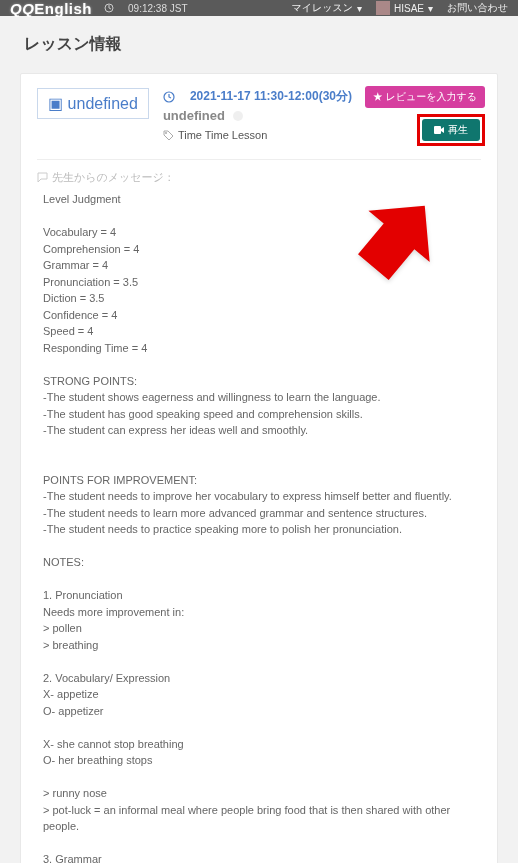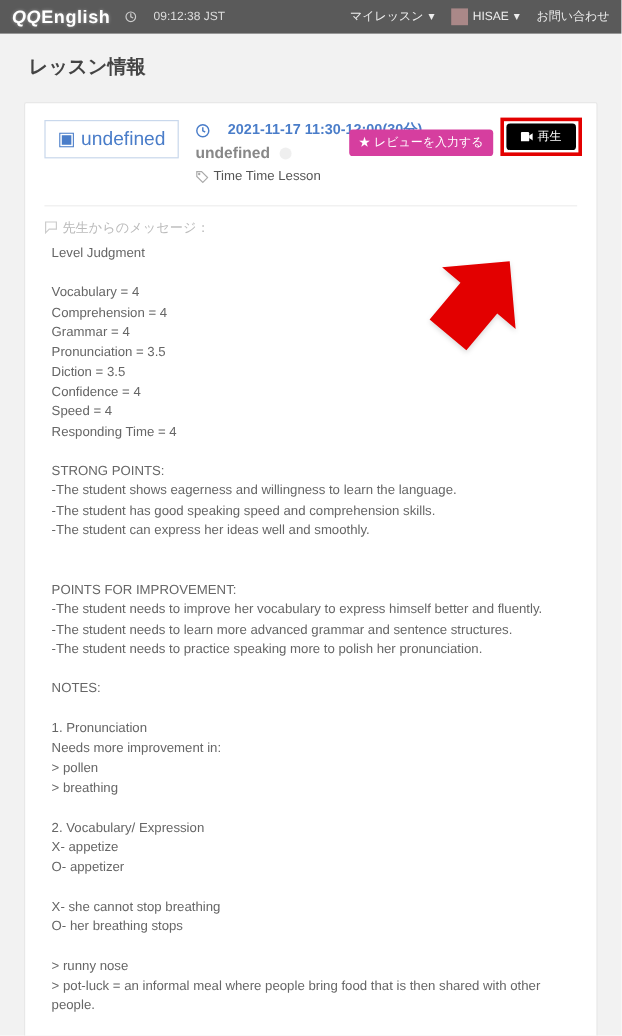--- a/index.html
+++ b/index.html
@@ -1,37 +1,37 @@
 <!DOCTYPE html>
 <html><head>
 <meta charset="utf-8">
 <style>
 *{box-sizing:border-box;margin:0;padding:0}
 body{font-family:Arial,"Hiragino Sans",Meiryo,sans-serif;background:#f2f2f2;width:518px;height:863px;overflow:hidden;font-size:11px;color:#555}
-.header{background:#5a5a5a;color:#fff;height:28px;display:flex;align-items:center;padding:0 10px;font-size:11px}
+.header{background:#5a5a5a;color:#fff;height:16px;display:flex;align-items:center;padding:0 10px;font-size:11px}
 .logo{font-size:15px;font-weight:bold;font-style:italic;letter-spacing:.5px;text-shadow:0 0 3px rgba(255,255,255,.4)}
 .logo .en{font-style:normal}
 .clock{margin-left:12px;font-size:10px;color:#ddd;display:flex;align-items:flex-start;gap:14px}
 .spacer{flex:1}
 .nav-item{margin-left:14px;color:#eee;font-size:10px;display:flex;align-items:center;gap:4px;cursor:pointer}
 .avatar{width:14px;height:14px;background:#a88;display:inline-block}
 .page-title{font-size:16px;font-weight:bold;color:#444;padding:18px 24px 10px}
 .card{background:#fff;margin:8px 20px;border:1px solid #e8e8e8;border-radius:2px;padding:14px 16px;position:relative}
 .top-row{display:flex;gap:14px;align-items:flex-start}
 .thumb{border:1px solid #c9d8ec;padding:5px 10px;color:#4a7dc9;font-size:16px;cursor:pointer}
 .lesson-meta{flex:1}
 .lesson-date{color:#4a7dc9;font-size:12px;font-weight:bold;display:flex;align-items:center;gap:15px}
 .lesson-teacher{color:#888;font-size:13px;font-weight:bold;margin:3px 0 6px;display:flex;align-items:center;gap:6px}
 .badge-icon{width:14px;height:14px;opacity:.3}
 .lesson-type{color:#555;font-size:11px;margin:4px 0;display:flex;align-items:center;gap:4px}
 .booked{color:#bbb;font-size:11px;margin-top:2px}
-.btns{position:absolute;top:12px;right:12px;display:flex;flex-direction:row;align-items:flex-end;gap:6px}
+.btns{position:absolute;top:12px;right:12px;display:flex;flex-direction:column;align-items:flex-end;gap:6px}
 .btn-review{background:#d63e9f;color:#fff;border:none;padding:4px 8px;border-radius:3px;font-size:10px;cursor:pointer}
 .btn-play-wrap{border:3px solid #e30000;padding:2px;display:inline-block}
-.btn-play{background:#000000;color:#fff;border:none;padding:4px 12px;border-radius:3px;font-size:10px;cursor:pointer;display:flex;align-items:center;gap:4px}
+.btn-play{background:#0f766e;color:#fff;border:none;padding:4px 12px;border-radius:3px;font-size:10px;cursor:pointer;display:flex;align-items:center;gap:4px}
 .arrow{position:absolute;top:118px;right:60px;filter:drop-shadow(0 2px 2px rgba(0,0,0,.15))}
 .divider{border-top:1px solid #eee;margin-top:14px;padding-top:10px}
 .msg-head{color:#bbb;font-size:11px;display:flex;align-items:center;gap:4px;margin-bottom:6px}
 .msg-body{color:#666;font-size:11px;line-height:1.5;white-space:pre-wrap;padding-left:6px}
 </style>
 </head>
 <body>
 
 <div class="header">
   <span class="logo"><span>QQ</span><span class="en">English</span></span>

